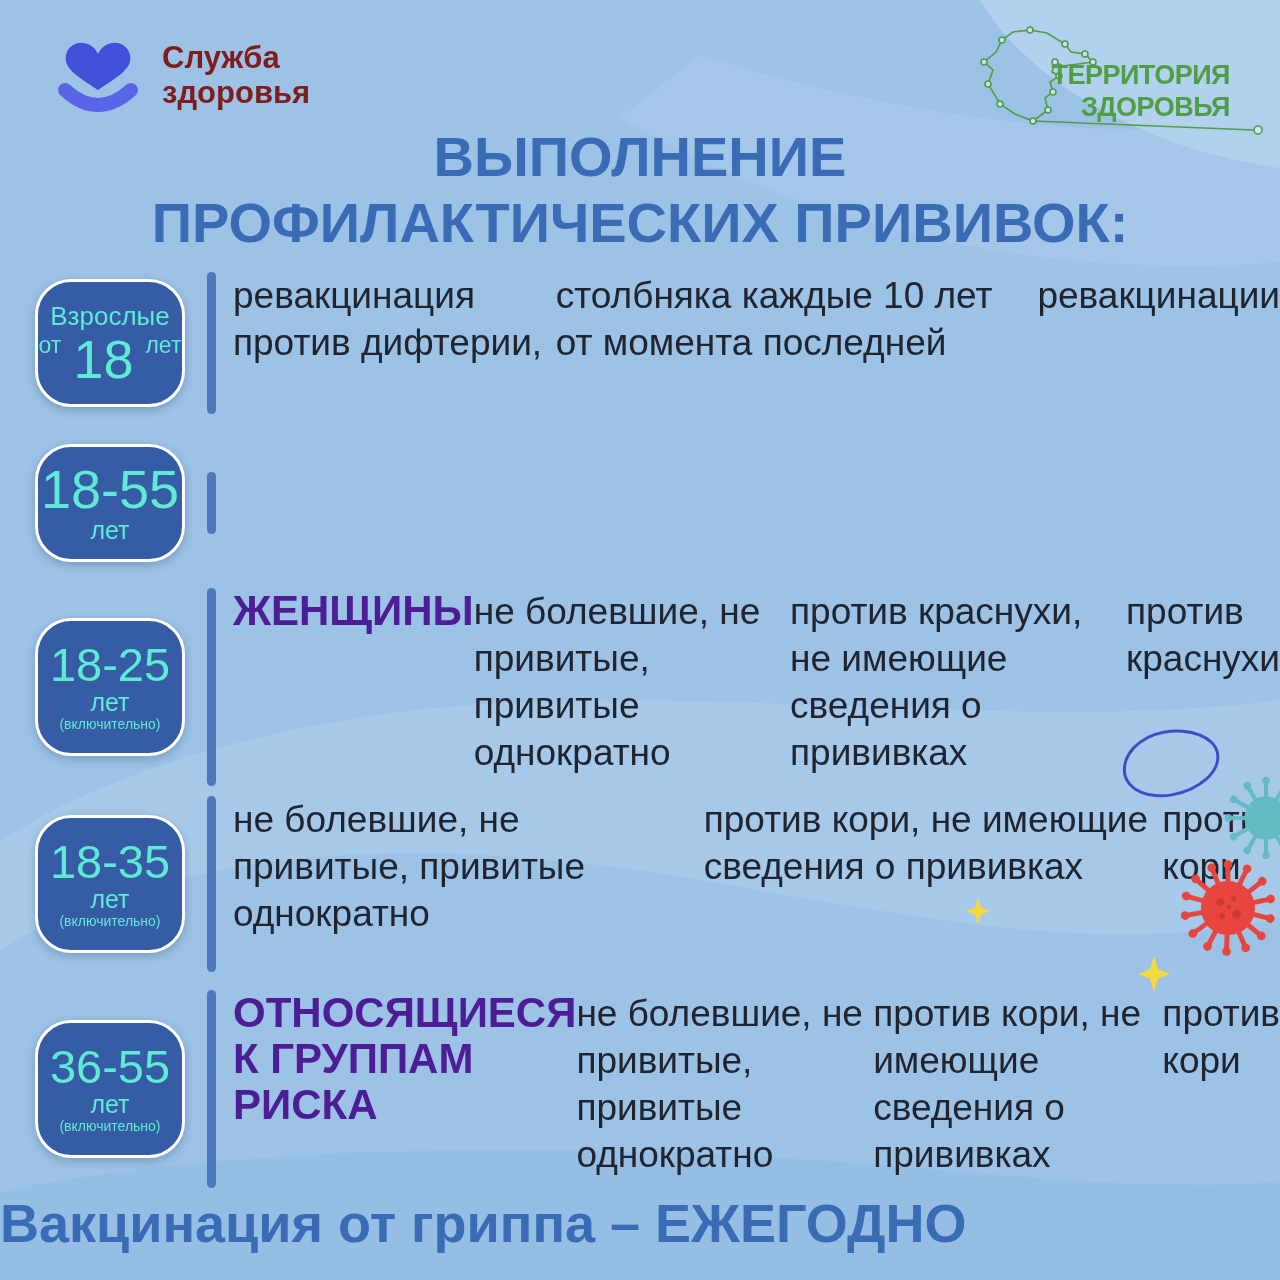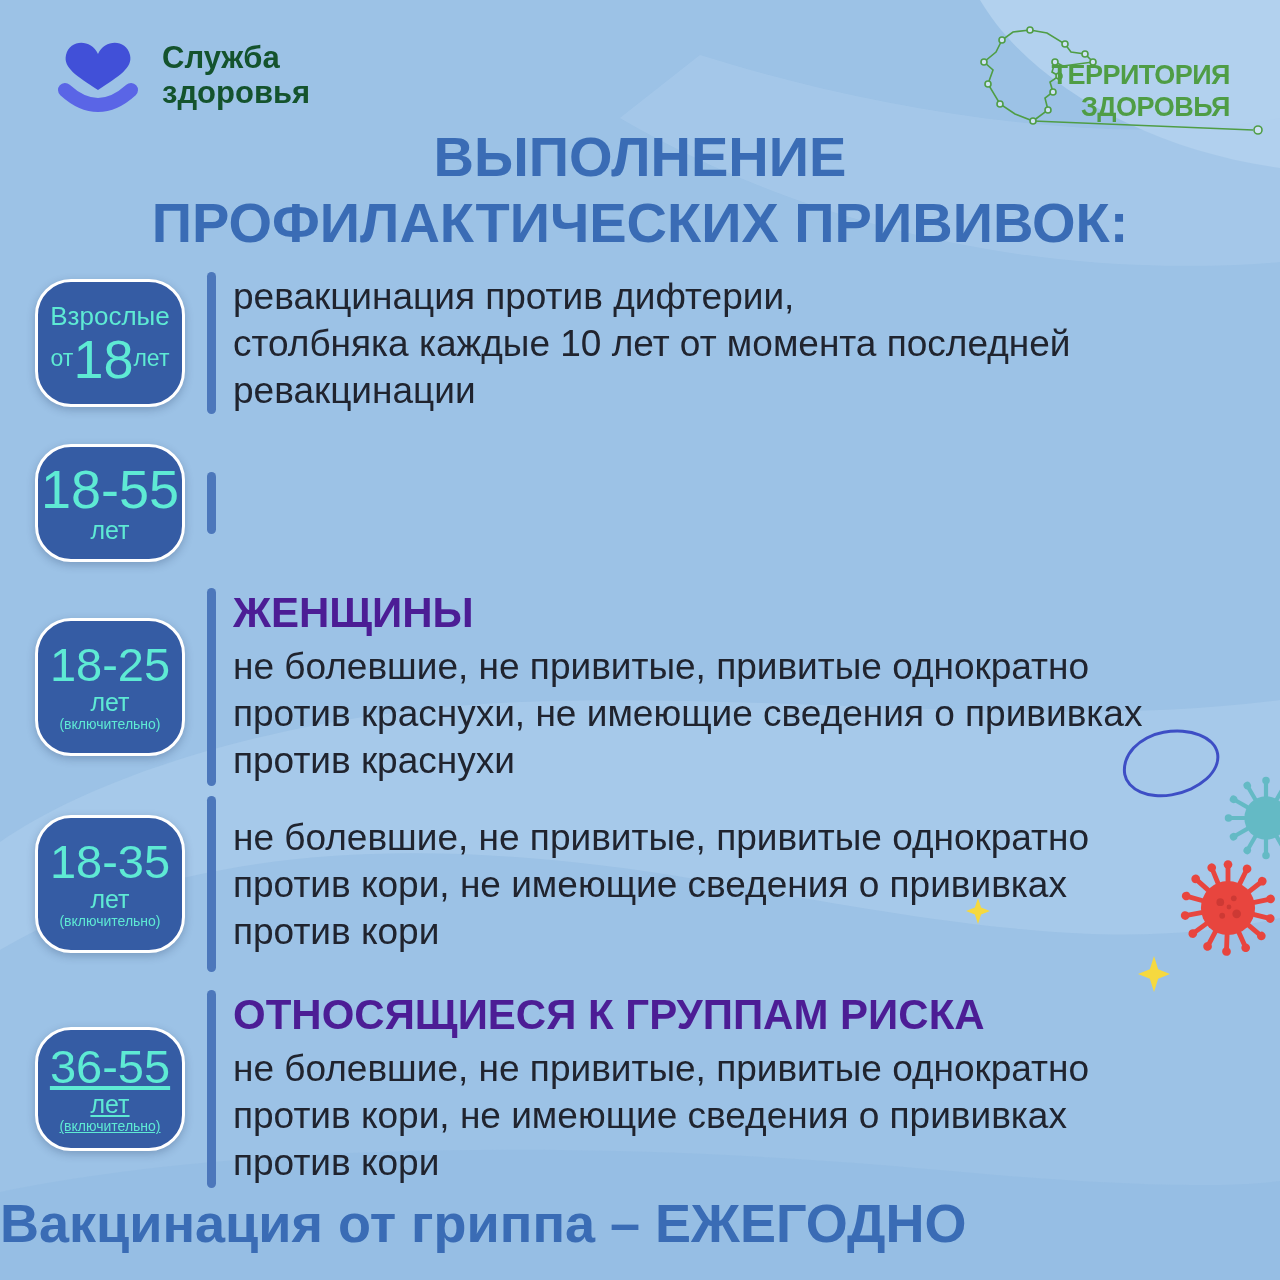--- a/index.html
+++ b/index.html
@@ -5,49 +5,49 @@
   html,body{margin:0;padding:0;}
   body{font-family:"Liberation Sans", sans-serif;}
   .poster{
     position:relative;width:1280px;height:1280px;overflow:hidden;
     background:#9CC2E6;
   }
   .bg-svg{position:absolute;left:0;top:0;width:1280px;height:1280px;}
 
   
   .brand-left{position:absolute;left:52px;top:30px;display:flex;align-items:center;}
-  .brand-left-text{margin-left:18px;font-size:31px;font-weight:bold;color:#14532d;line-height:1.12;}
+  .brand-left-text{margin-left:18px;font-size:31px;font-weight:bold;color:#7f1d1d;line-height:1.12;}
   .brand-right{position:absolute;left:975px;top:18px;width:295px;height:130px;}
   .brand-right-text{
     position:absolute;right:40px;top:42px;text-align:right;color:#4F9D45;
     font-size:27px;font-weight:bold;line-height:1.18;letter-spacing:-0.5px;
   }
 
   
   .title{position:absolute;left:0;top:124px;width:1280px;text-align:center;
     color:#3A6CB5;font-weight:bold;font-size:56px;line-height:66px;letter-spacing:0px;}
 
   
   .row{position:absolute;left:35px;display:flex;align-items:stretch;}
   .badge{
     width:150px;background:#355CA4;border:3px solid #ffffff;border-radius:36px;
     box-shadow:0 3px 8px rgba(20,40,80,0.25);
     color:#5eead4;display:flex;flex-direction:column;align-items:center;justify-content:center;
     align-self:center;flex:0 0 auto;box-sizing:border-box;
   }
   .badge-line1{font-size:26px;}
-  .badge-line2{display:flex;align-items:center;gap:0;}
+  .badge-line2{display:flex;align-items:flex-start;gap:12px;}
   .badge-small{font-size:23px;}
   .badge-big{font-size:54px;font-weight:normal;line-height:1.0;}
   .badge-big2{font-size:47px;line-height:1.0;}
   .badge-unit{font-size:25px;line-height:1.15;}
   .badge-note{font-size:14px;line-height:1.2;}
   .vbar{width:9px;background:#4C77BB;border-radius:6px;margin-left:22px;flex:0 0 auto;}
   .vbar-center{align-self:center;}
-  .rowtext{margin-left:17px;display:flex;flex-direction:column;justify-content:center;}
+  .rowtext{margin-left:17px;display:flex;flex-direction:row;justify-content:center;}
   .row-heading{color:#4c1d95;font-weight:bold;font-size:42px;line-height:1.1;margin-bottom:6px;}
   .body-line{color:#20242F;font-size:37px;line-height:47px;}
 
   
   .footer{position:absolute;left:0;top:1192px;width:1280px;text-align:left;
     color:#3A6CB5;font-weight:bold;font-size:54px;}
 
   
   .blob{
     position:absolute;left:1122px;top:730px;width:92px;height:60px;
@@ -165,21 +165,21 @@
     </div>
     <div class="vbar"></div>
     <div class="rowtext">
       <div class="body-line">не болевшие, не привитые, привитые однократно</div>
       <div class="body-line">против кори, не имеющие сведения о прививках</div>
       <div class="body-line">против кори</div>
     </div>
   </div>
 
   <div class="row" style="top:990px;height:198px;">
-    <div class="badge" style="height:124px;text-decoration:underline;">
+    <div class="badge" style="height:138px;">
       <div class="badge-big badge-big2">36-55</div>
       <div class="badge-unit">лет</div>
       <div class="badge-note">(включительно)</div>
     </div>
     <div class="vbar"></div>
     <div class="rowtext">
       <div class="row-heading">ОТНОСЯЩИЕСЯ К ГРУППАМ РИСКА</div>
       <div class="body-line">не болевшие, не привитые, привитые однократно</div>
       <div class="body-line">против кори, не имеющие сведения о прививках</div>
       <div class="body-line">против кори</div>

